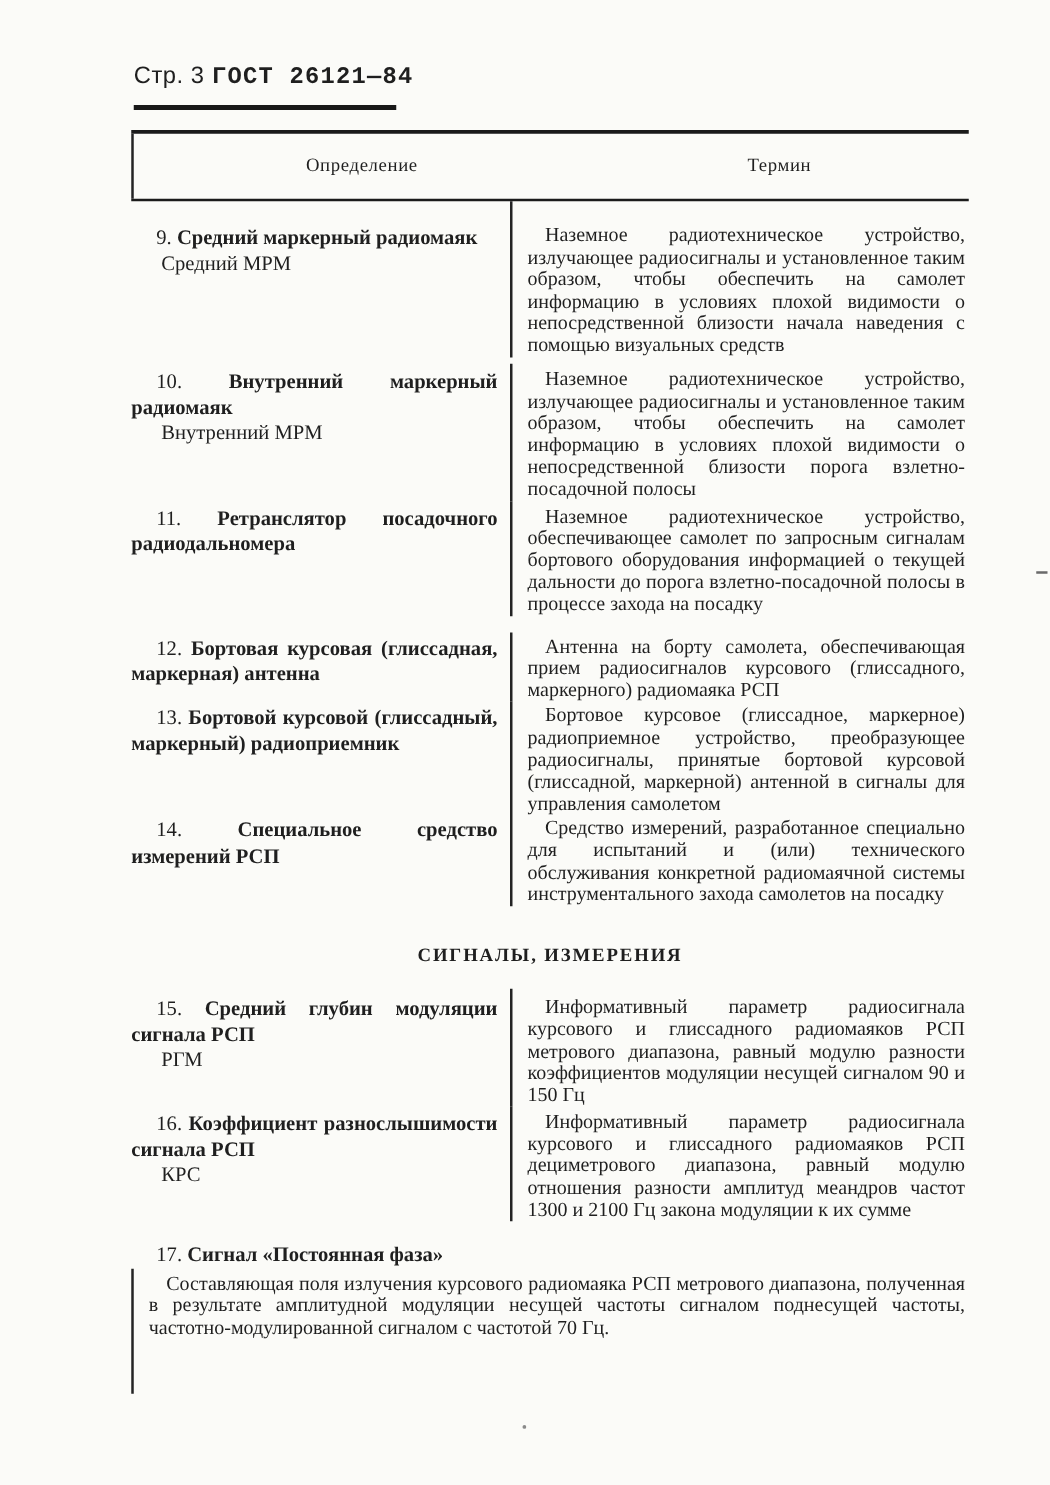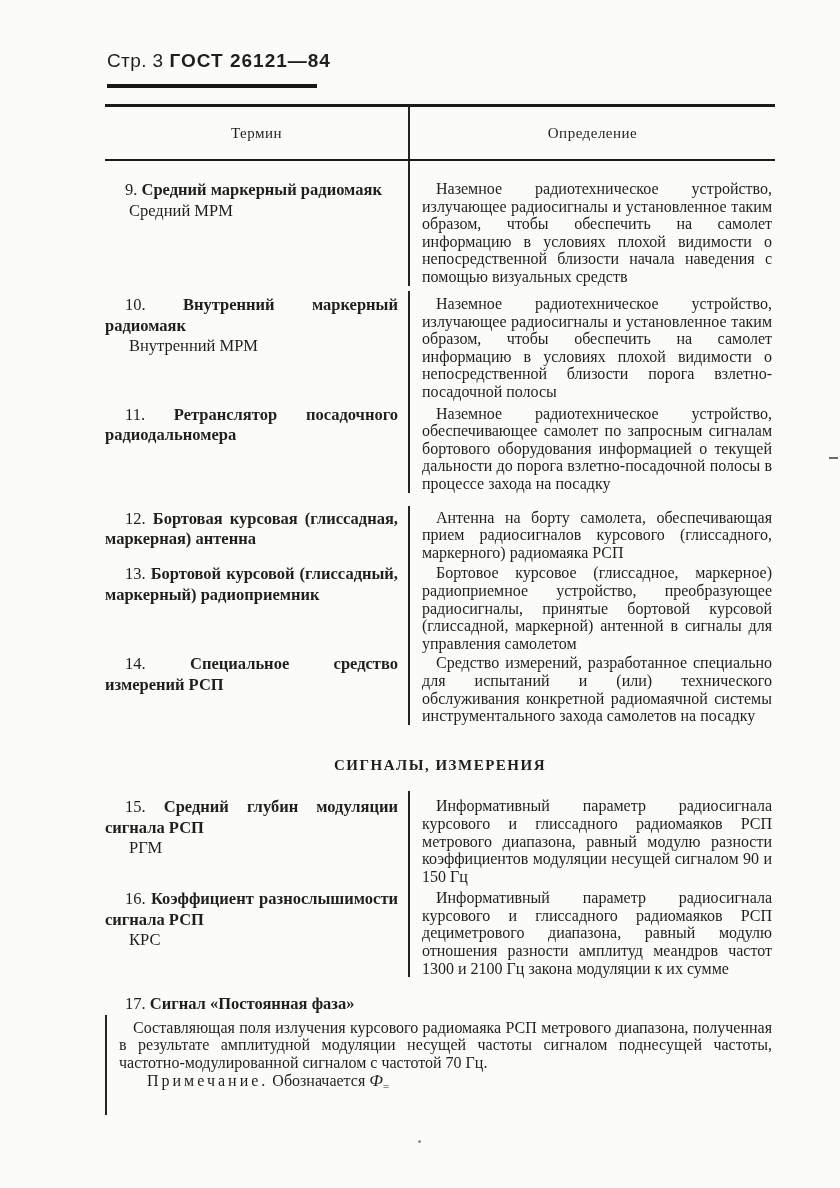--- a/index.html
+++ b/index.html
@@ -9,21 +9,21 @@
     font-family:"Liberation Serif","DejaVu Serif",serif;
     color:#1f1f1f;
     overflow:hidden;
   }
   
   .page-head {
     position:absolute; left:107px; top:50px;
     font-family:"Liberation Sans","DejaVu Sans",sans-serif;
     font-size:19px; letter-spacing:.4px; white-space:nowrap;
   }
-  .page-head .doc-num { font-weight:bold; margin-left:6px; letter-spacing:1px; }
+  .page-head .doc-num { font-weight:bold; margin-left:6px; letter-spacing:1px;font-family:Liberation Mono, monospace; }
   .head-rule {
     position:absolute; left:107px; top:84px; width:210px; height:4px;
     background:#181818;
   }
   
   .gost-table {
     position:absolute; left:105px; top:104px; width:670px;
     border-top:3px solid #1b1b1b;
   }
   .thead { display:flex; height:52px; border-bottom:2.5px solid #1b1b1b; }
@@ -80,22 +80,22 @@
 <body>
 
 <div class="page-head">
   <span>Стр. 3</span><span class="doc-num">ГОСТ 26121—84</span>
 </div>
 <div class="head-rule"></div>
 
 <div class="gost-table">
 
   <div class="thead">
+    <div class="th th-def">Определение</div>
     <div class="th th-term">Термин</div>
-    <div class="th th-def">Определение</div>
   </div>
 
   <div class="row r0">
     <div class="term-cell">
       <p class="term"><span class="num">9.</span> <span>Средний маркерный радиомаяк</span></p>
       <p class="abbr">Средний МРМ</p>
     </div>
     <div class="def-cell">
       <p class="def">Наземное радиотехническое устройство, излучающее радиосигналы и установленное таким образом, чтобы обеспечить на самолет информацию в условиях плохой видимости о непосредственной близости начала наведения с помощью визуальных средств</p>
     </div>
@@ -168,20 +168,19 @@
       <p class="def">Информативный параметр радиосигнала курсового и глиссадного радиомаяков РСП дециметрового диапазона, равный модулю отношения разности амплитуд меандров частот 1300 и 2100 Гц закона модуляции к их сумме</p>
     </div>
   </div>
 
   <div class="row r8">
     <div class="term-cell">
       <p class="term"><span class="num">17.</span> <span>Сигнал «Постоянная фаза»</span></p>
     </div>
     <div class="def-cell">
       <p class="def">Составляющая поля излучения курсового радиомаяка РСП метрового диапазона, полученная в результате амплитудной модуляции несущей частоты сигналом поднесущей частоты, частотно-модулированной сигналом с частотой 70 Гц.</p>
-      <p class="note"><span class="note-label">Примечание.</span> <span>Обозначается</span> <span class="phi">Ф</span><sub class="phi-sub">=</sub></p>
     </div>
   </div>
 
 </div>
 
 <div class="artifact-dash"></div>
 <div class="artifact-dot"></div>
 
 </body></html>

